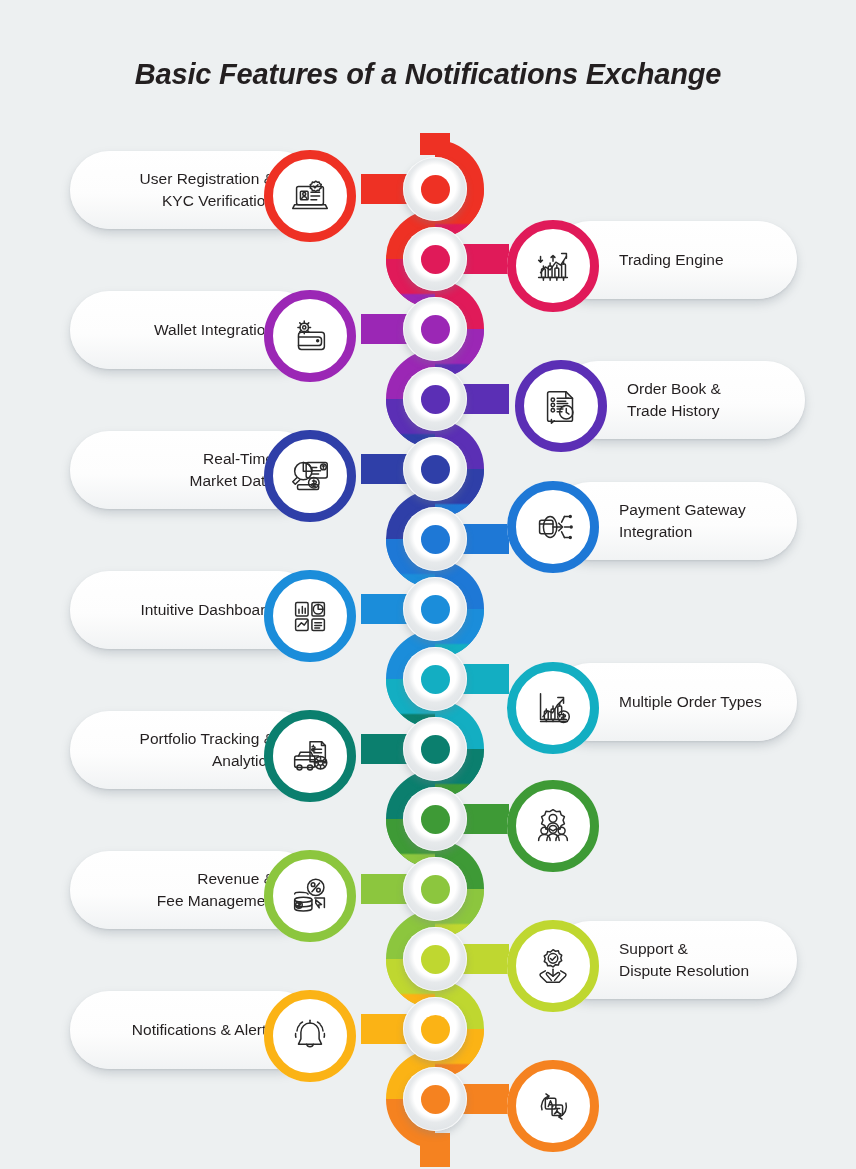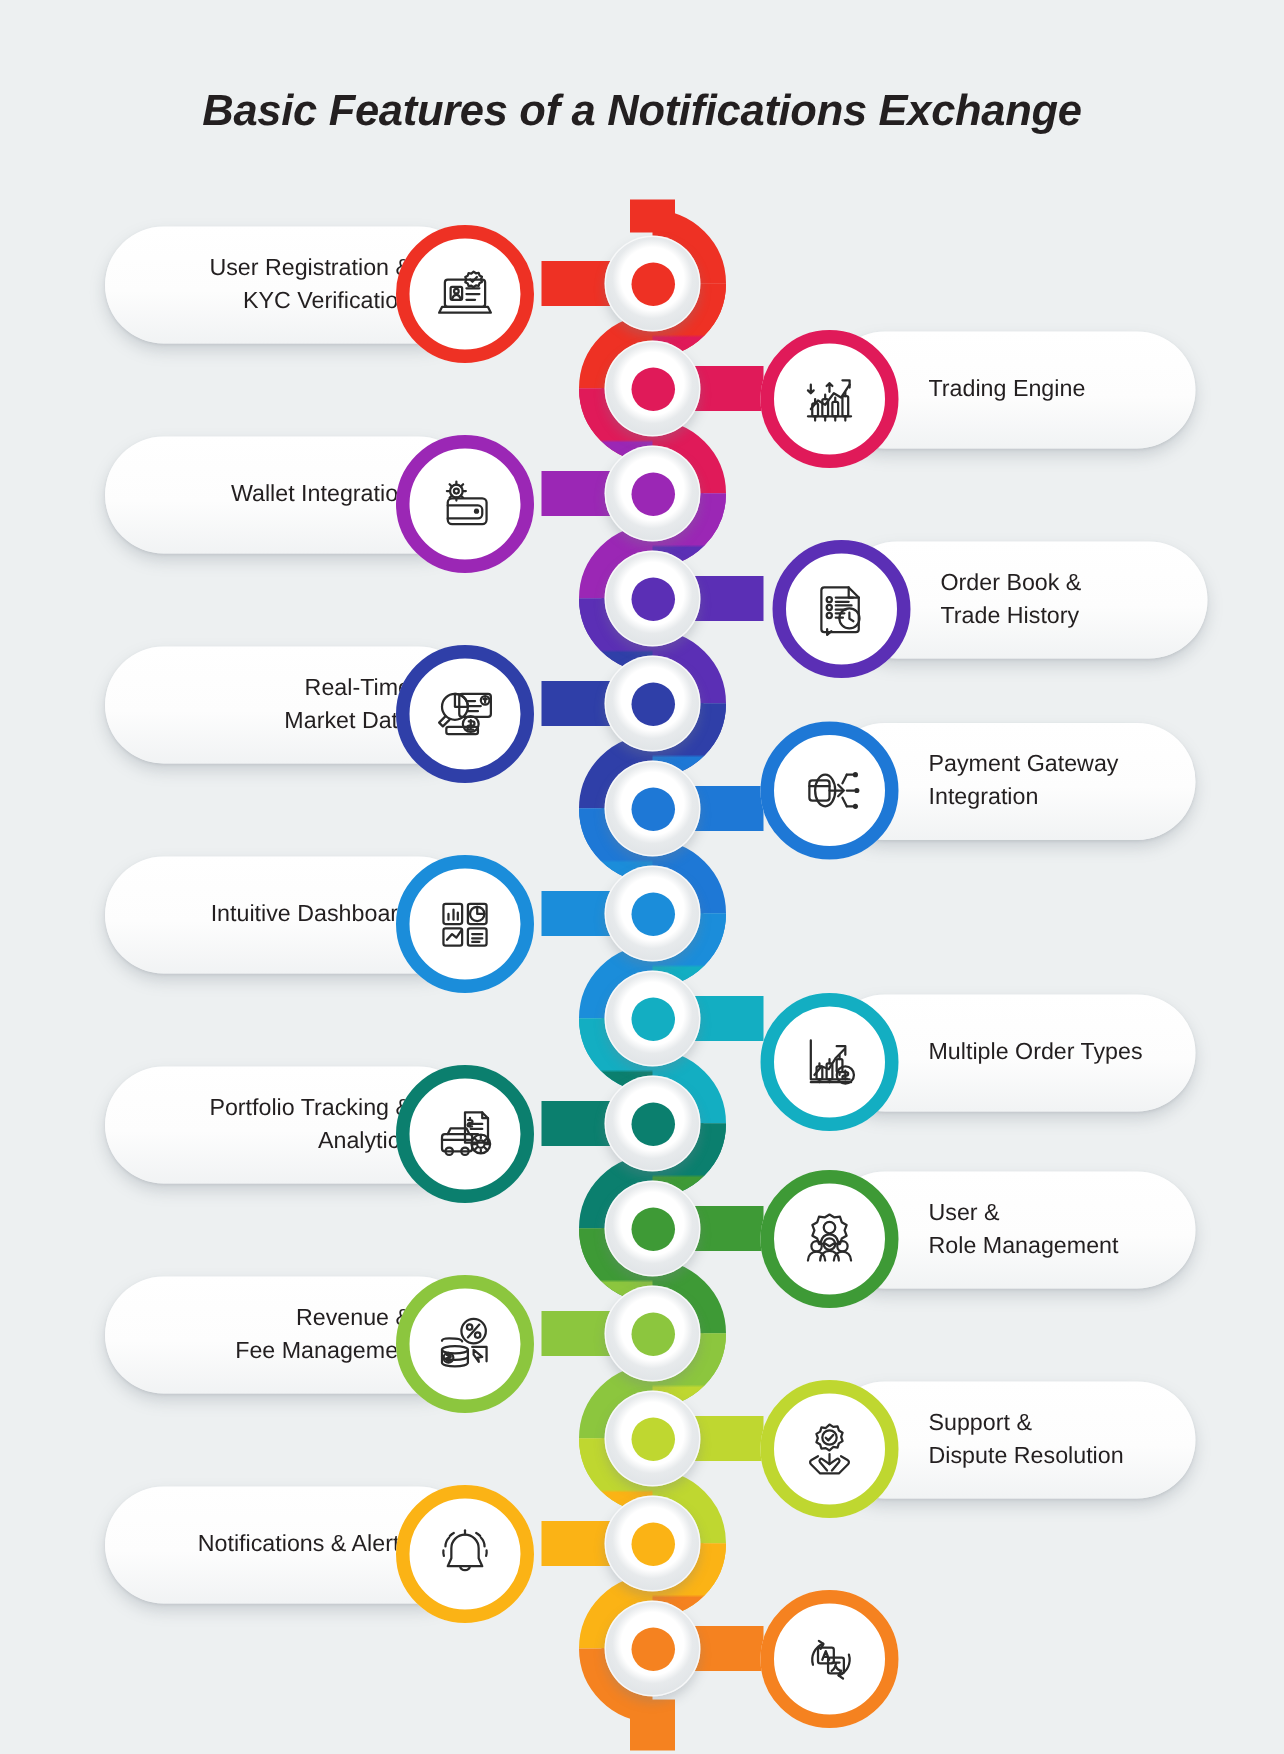--- a/index.html
+++ b/index.html
@@ -496,24 +496,20 @@
               <circle cx="13" cy="36" r="2.6"></circle>
               <circle cx="24" cy="36" r="2.6"></circle>
               <circle cx="35" cy="31" r="6.5"></circle>
               <path d="M35 25v2M35 35v2M29.5 31h2M38.5 31h2M31 27.3l1.5 1.5M37.5 33.2l1.5 1.5M39 27.3l-1.5 1.5M32.5 33.2L31 34.7"></path>
               <circle cx="35" cy="31" r="2.6"></circle>
             </svg>
           </span>
         </div>
       </div>
       <div class="row right" style="top: 781px; left: 507px; width: 294px;">
-        <div class="pill">
-          <div class="pill-label">User &amp;
-Role Management</div>
-        </div>
         <div class="ring" style="--c: #3E9A36;">
           <span>
             <svg viewBox="0 0 48 48">
               <path d="M24 7l3.4 2 3.9-.5 1.2 3.8 3.4 2-1.4 3.7 1.4 3.7-3.4 2-1.2 3.8-3.9-.5L24 29l-3.4-2-3.9.5-1.2-3.8-3.4-2 1.4-3.7-1.4-3.7 3.4-2 1.2-3.8 3.9.5z"></path>
               <circle cx="24" cy="16" r="4"></circle>
               <path d="M18 26c.8-3.4 3.1-5.2 6-5.2s5.2 1.8 6 5.2"></path>
               <circle cx="15" cy="29" r="3.6"></circle>
               <path d="M9 39c0-3.8 2.7-6.2 6-6.2s6 2.4 6 6.2"></path>
               <circle cx="33" cy="29" r="3.6"></circle>
               <path d="M27 39c0-3.8 2.7-6.2 6-6.2s6 2.4 6 6.2"></path>

